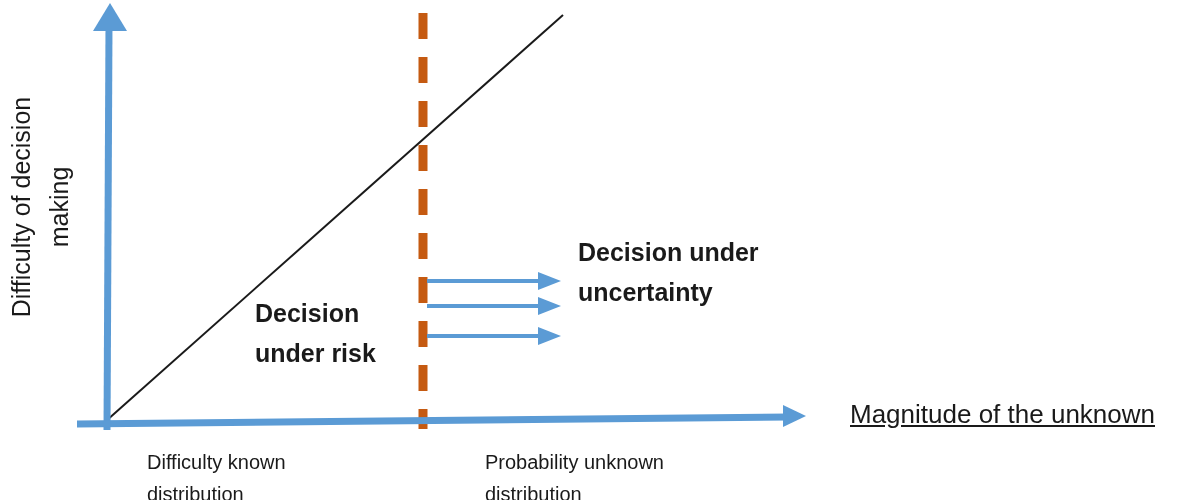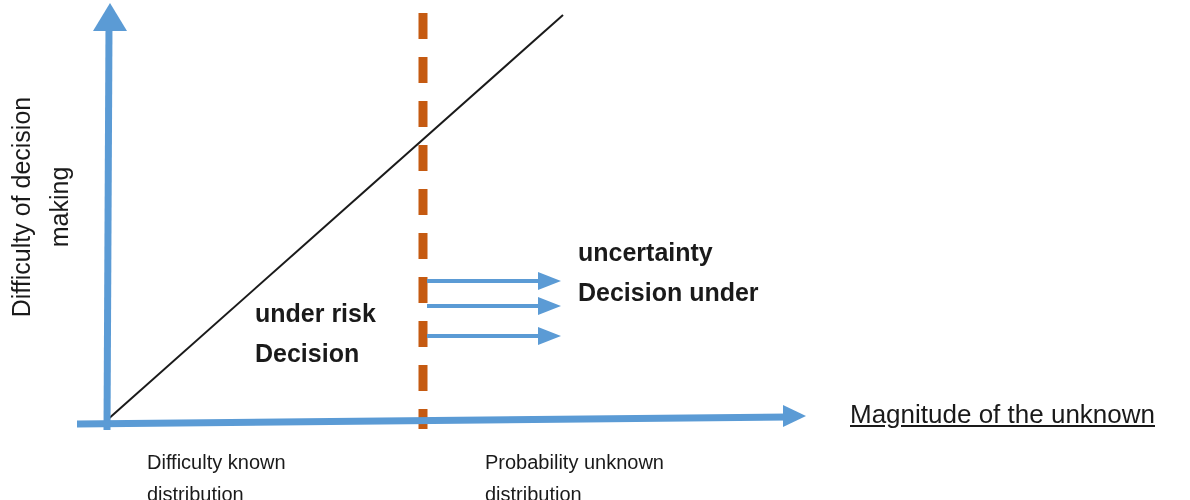--- a/index.html
+++ b/index.html
@@ -100,27 +100,27 @@
       <polygon points="561,336 538,327 538,345" fill="#5B9BD5"></polygon>
     </g>
   </svg>
 
   <div class="txt ylabel">
     <div>Difficulty of decision</div>
     <div>making</div>
   </div>
 
   <div class="txt region-label risk-label">
+    <div>Decision</div>
     <div>under risk</div>
-    <div>Decision</div>
   </div>
 
   <div class="txt region-label uncertainty-label">
+    <div>Decision under</div>
     <div>uncertainty</div>
-    <div>Decision under</div>
   </div>
 
   <div class="txt footnote known-note">
     <div>Difficulty known</div>
     <div>distribution</div>
   </div>
 
   <div class="txt footnote unknown-note">
     <div>Probability unknown</div>
     <div>distribution</div>

